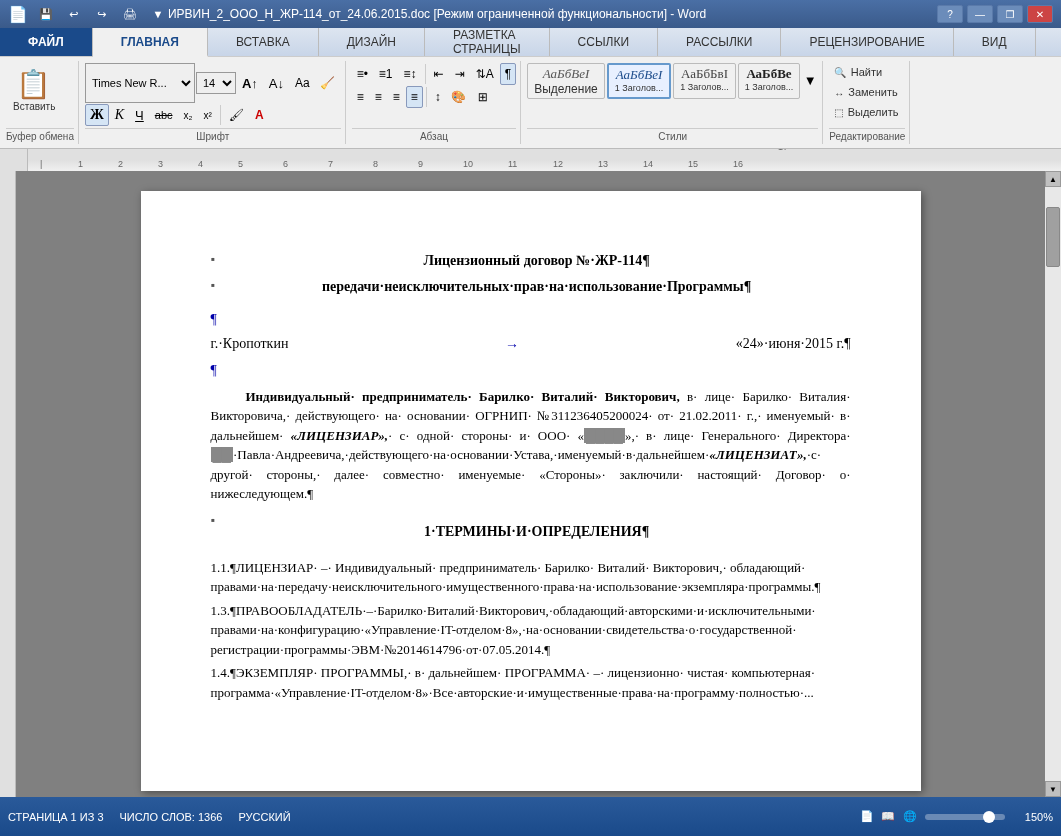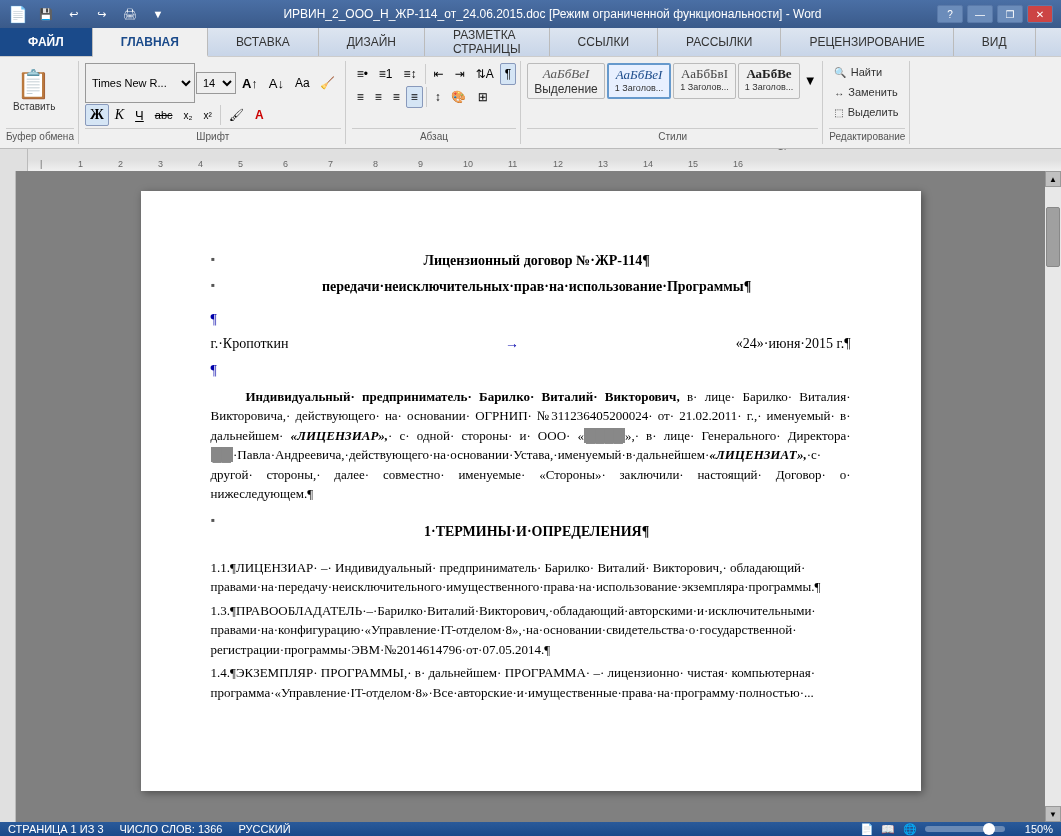--- a/index.html
+++ b/index.html
@@ -11,21 +11,21 @@
       height: 28px;
       display: flex;
       align-items: center;
       justify-content: space-between;
       padding: 0 8px;
       color: white;
       font-family: Arial, sans-serif;
       font-size: 12px;
     }
     .title-bar-left { display: flex; align-items: center; gap: 8px; }
-    .title-bar-center { flex: 1; text-align: center; font-size: 12px; }
+    .title-bar-center { flex: 1; text-align: left; font-size: 12px; }
     .title-bar-right { display: flex; gap: 4px; }
     .win-btn { width: 26px; height: 18px; background: #6b8cba; border: 1px solid #5a7aaa; color: white; font-size: 10px; display: flex; align-items: center; justify-content: center; cursor: pointer; border-radius: 2px; }
     .win-btn.close { background: #c44; }
     .qa-btn { width: 20px; height: 18px; background: transparent; border: 1px solid transparent; color: white; font-size: 11px; display: flex; align-items: center; justify-content: center; cursor: pointer; border-radius: 2px; }
 
     
     .ribbon { background: #f0f0f0; border-bottom: 1px solid #bbb; }
     .ribbon-tabs { display: flex; background: linear-gradient(to bottom, #dde5f0, #c8d5e8); height: 28px; }
     .ribbon-tab { padding: 0 28px; display: flex; align-items: center; font-family: Arial, sans-serif; font-size: 12px; color: #333; cursor: pointer; border-right: 1px solid #bbb; }
     .ribbon-tab.active { background: #f0f0f0; color: #1a4a8a; font-weight: bold; border-bottom: 2px solid #f0f0f0; margin-bottom: -1px; }
@@ -55,21 +55,21 @@
     .doc-title { text-align: center; font-weight: bold; font-size: 14px; margin-bottom: 4px; }
     .doc-subtitle { text-align: center; font-weight: bold; font-size: 14px; margin-bottom: 8px; }
     .doc-location { display: flex; justify-content: space-between; margin-bottom: 8px; font-size: 14px; }
     .doc-paragraph { text-align: justify; font-size: 13px; line-height: 1.5; margin-bottom: 6px; text-indent: 35px; }
     .doc-section-title { text-align: center; font-weight: bold; font-size: 14px; margin: 10px 0 8px 0; }
     .doc-list-item { font-size: 13px; line-height: 1.5; margin-bottom: 4px; }
     .bold { font-weight: bold; }
     .bold-italic { font-weight: bold; font-style: italic; }
 
     
-    .status-bar { height: 14px; background: linear-gradient(to bottom, #2a5a9a, #1a4a8a); display: flex; align-items: center; padding: 0 8px; color: white; font-family: Arial, sans-serif; font-size: 11px; gap: 16px; }
+    .status-bar { height: 39px; background: linear-gradient(to bottom, #2a5a9a, #1a4a8a); display: flex; align-items: center; padding: 0 8px; color: white; font-family: Arial, sans-serif; font-size: 11px; gap: 16px; }
     .status-right { margin-left: auto; display: flex; align-items: center; gap: 8px; }
     .zoom-slider { width: 80px; height: 6px; background: #6a8ab5; border-radius: 3px; position: relative; }
     .zoom-thumb { width: 12px; height: 12px; background: white; border-radius: 50%; position: absolute; top: -3px; right: 10px; cursor: pointer; }
 
     
     .v-scroll { width: 16px; background: #d4d4d4; display: flex; flex-direction: column; align-items: center; }
     .scroll-btn { width: 16px; height: 16px; background: #c0c0c0; border: 1px solid #999; display: flex; align-items: center; justify-content: center; font-size: 8px; cursor: pointer; }
     .scroll-track { flex: 1; width: 16px; background: #e8e8e8; position: relative; }
     .scroll-thumb { width: 14px; height: 60px; background: #a0a0a0; border: 1px solid #888; border-radius: 2px; position: absolute; top: 20px; left: 1px; }
 

